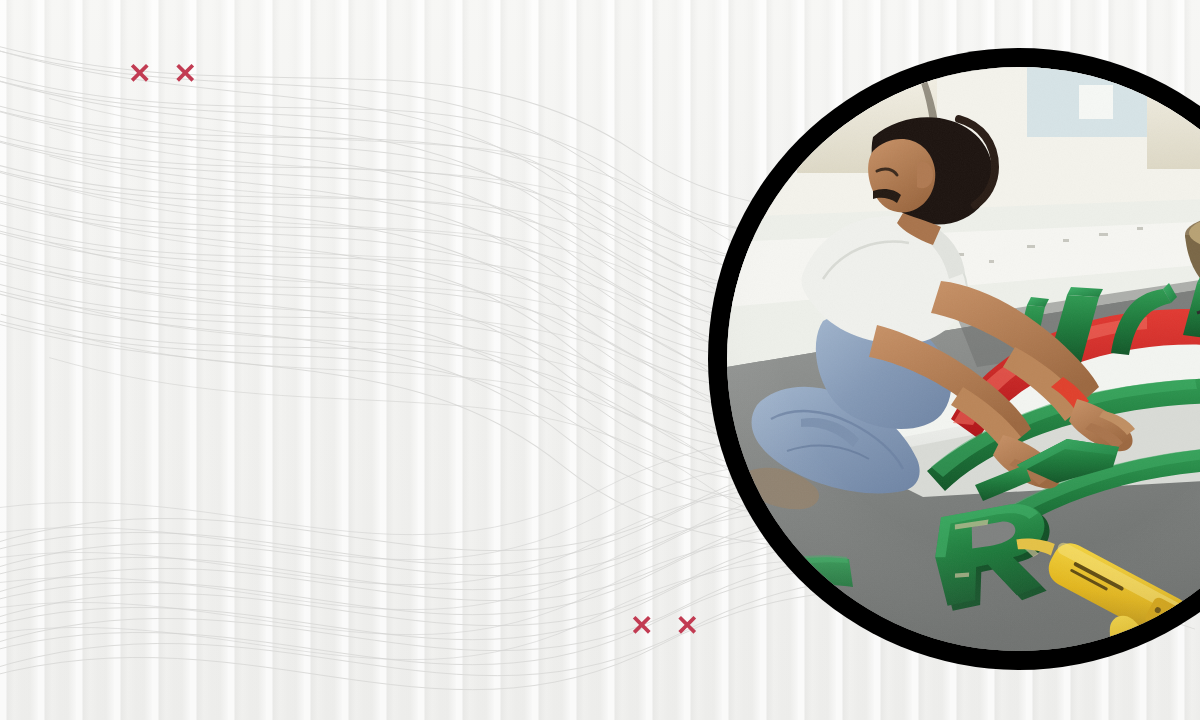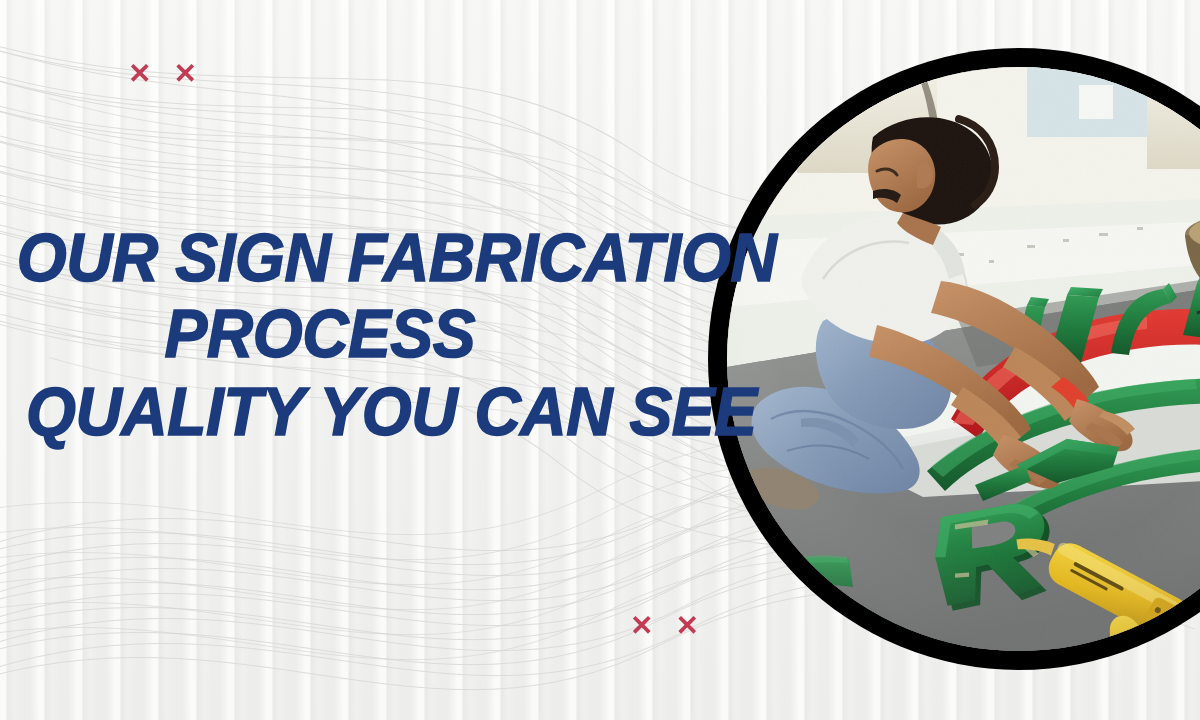--- a/index.html
+++ b/index.html
@@ -145,25 +145,20 @@
   <div class="x-cluster" id="x-cluster-top">
     <span class="x-mark" style="color:#c23b52">✕</span>
     <span class="x-mark" style="color:#c23b52">✕</span>
   </div>
 
   <div class="x-cluster" id="x-cluster-bottom">
     <span class="x-mark" style="color:#c23b52">✕</span>
     <span class="x-mark" style="color:#c23b52">✕</span>
   </div>
 
-  <div class="headline">
-    <div class="headline-line hl-1">OUR SIGN FABRICATION</div>
-    <div class="headline-line hl-2">PROCESS</div>
-    <div class="headline-line hl-3">QUALITY YOU CAN SEE</div>
-  </div>
 
   <div class="photo-circle">
     <div class="photo-inner">
       <div class="photo-art">
         <svg viewBox="0 0 584 584" preserveAspectRatio="xMidYMid slice" xmlns="http://www.w3.org/2000/svg">
           <defs>
             <linearGradient id="asphaltG" x1="0" y1="0" x2="0.3" y2="1">
               <stop offset="0%" stop-color="#9a9c9a"></stop>
               <stop offset="55%" stop-color="#7f8280"></stop>
               <stop offset="100%" stop-color="#6c6f6d"></stop>

